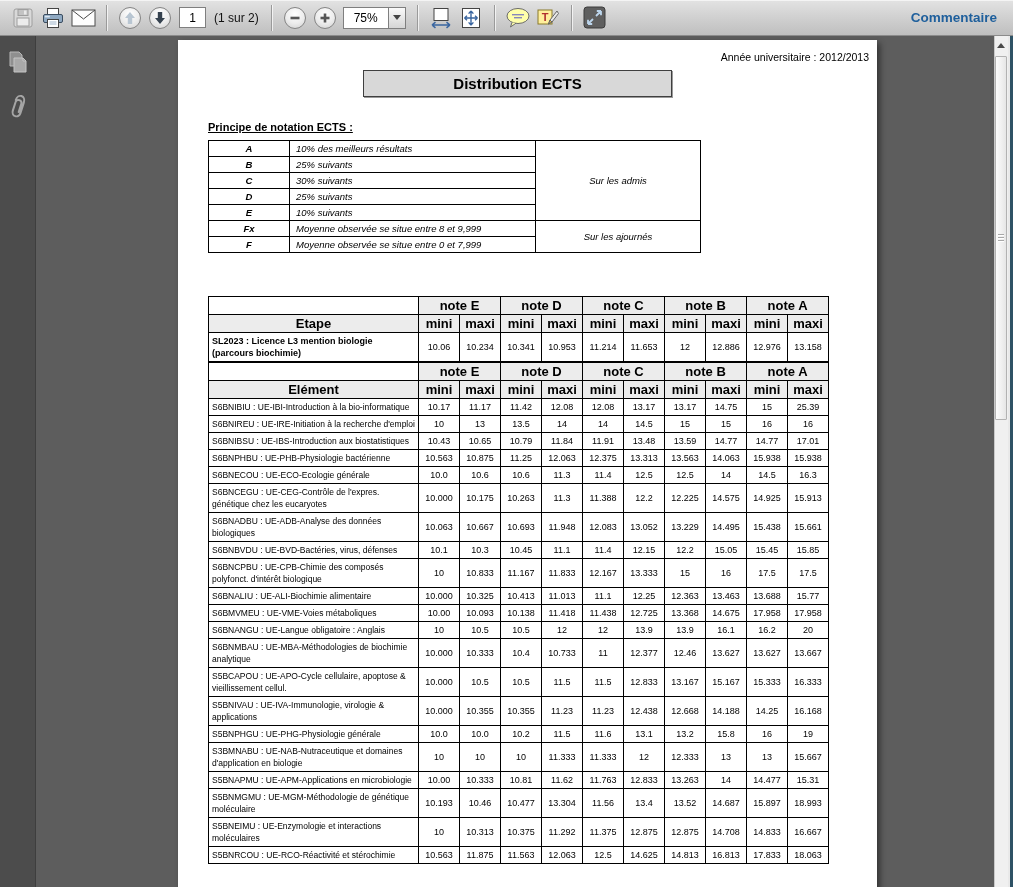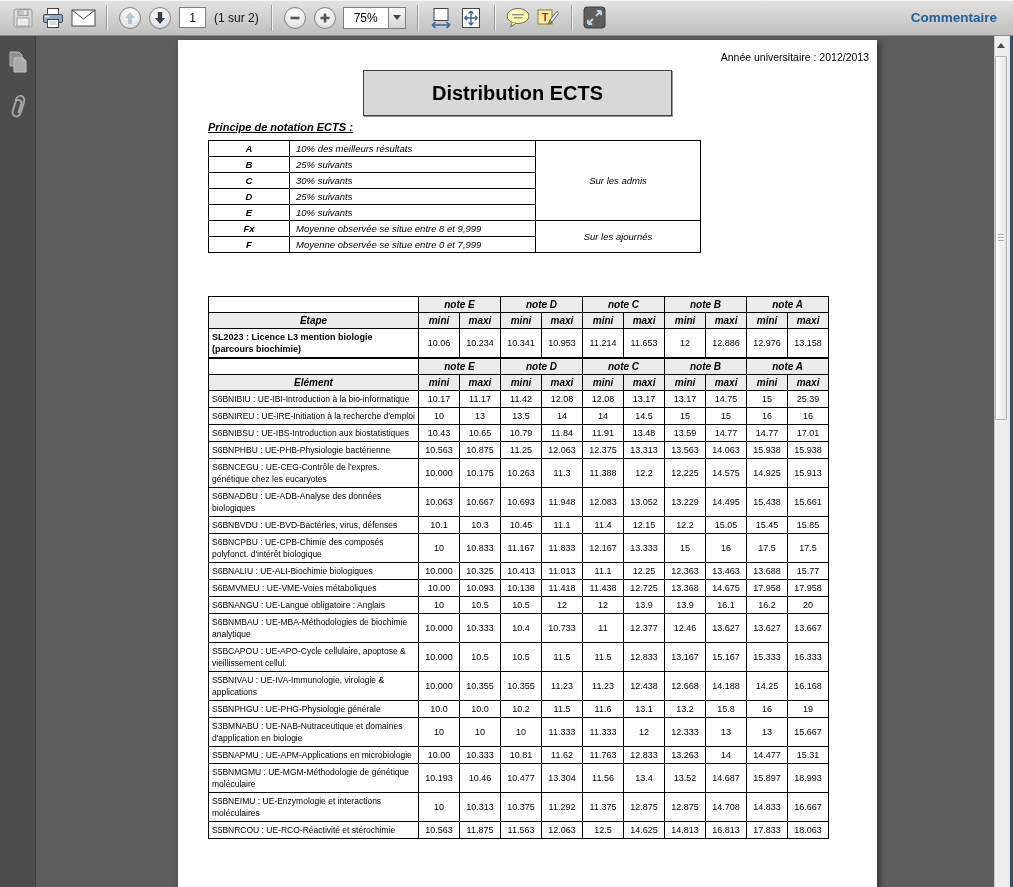--- a/index.html
+++ b/index.html
@@ -49,39 +49,39 @@
   .side-btn{ width:36px; height:34px; display:flex; align-items:center; justify-content:center; margin-top:10px; cursor:default; }
 
   
   .canvas{ position:absolute; left:37px; top:36px; right:17px; bottom:0; background:#5d5d5d; z-index:1; }
   .page{
     position:absolute; left:178px; top:40px; width:699px; height:960px;
     background:#ffffff; box-shadow:3px 3px 6px rgba(0,0,0,.45); z-index:10;
   }
   .year-label{ position:absolute; top:11px; right:8px; font-size:10.5px; color:#000; }
   .title-box{
-    position:absolute; left:185px; top:30px; width:309px; height:46px;
+    position:absolute; left:185px; top:30px; width:309px; height:27px;
     background:#d8d8d8; border:1px solid #3f3f3f;
     display:flex; align-items:center; justify-content:center;
-    font-size:20px; font-weight:bold; color:#000;
+    font-size:15px; font-weight:bold; color:#000;
     box-shadow:1px 1px 0 #9a9a9a;
   }
   .notation-heading{
     position:absolute; left:30px; top:81px;
-    font-size:11px; font-weight:bold; font-style:italic; text-decoration:underline;
+    font-size:11px; font-weight:bold; text-decoration:underline;
   }
   table.notation{ position:absolute; left:30px; top:100px; border-collapse:collapse; }
   table.notation td{ border:1px solid #000; height:16px; font-style:italic; font-size:9.5px; color:#000; }
   table.notation td.grade{ width:81px; text-align:center; font-weight:bold; }
   table.notation td.desc{ width:246px; padding:0 6px; }
   table.notation td.scope{ width:165px; text-align:center; }
 
   table.ects{ position:absolute; left:30px; top:256px; border-collapse:collapse; table-layout:fixed; width:620px; }
   table.ects td{ border:1px solid #000; font-size:9px; padding:1px 2px; color:#000; vertical-align:middle; }
-  table.ects tr.hdr td{ background:#ececec; font-weight:bold; text-align:center; height:16px; font-size:10px;font-style:italic; }
+  table.ects tr.hdr td{ background:#ececec; font-weight:bold; text-align:center; height:16px; font-size:13px; }
   table.ects tr.hdr td.blank{ background:#fff; }
   table.ects tr.sep td{ border-top-width:2px; }
   table.ects td.row-label{ text-align:left; line-height:12px; padding:2px 3px; font-size:8.5px; }
   table.ects td.row-label.bold{ font-weight:bold; font-size:9px; }
   table.ects td.num{ text-align:center; height:13px; }
   table.ects tr.etape td{ height:24px; }
 
   
   .scroll-track{ position:absolute; left:994px; top:36px; width:14px; bottom:0; background:#f0f0f0; border-left:1px solid #c9c9c9; z-index:30; }
   .scroll-up{ position:absolute; left:995px; top:38px; width:12px; height:14px; display:flex; align-items:center; justify-content:center; z-index:31; }
@@ -399,20 +399,33 @@
           <td class="num">11.25</td>
           <td class="num">12.063</td>
           <td class="num">12.375</td>
           <td class="num">13.313</td>
           <td class="num">13.563</td>
           <td class="num">14.063</td>
           <td class="num">15.938</td>
           <td class="num">15.938</td>
         </tr>
         <tr>
+          <td class="row-label">S6BNECOU : UE-ECO-Ecologie générale</td>
+          <td class="num">10.0</td>
+          <td class="num">10.6</td>
+          <td class="num">10.6</td>
+          <td class="num">11.3</td>
+          <td class="num">11.4</td>
+          <td class="num">12.5</td>
+          <td class="num">12.5</td>
+          <td class="num">14</td>
+          <td class="num">14.5</td>
+          <td class="num">16.3</td>
+        </tr>
+        <tr>
           <td class="row-label">S6BNCEGU : UE-CEG-Contrôle de l'expres. génétique chez les eucaryotes</td>
           <td class="num">10.000</td>
           <td class="num">10.175</td>
           <td class="num">10.263</td>
           <td class="num">11.3</td>
           <td class="num">11.388</td>
           <td class="num">12.2</td>
           <td class="num">12.225</td>
           <td class="num">14.575</td>
           <td class="num">14.925</td>
@@ -451,21 +464,21 @@
           <td class="num">11.167</td>
           <td class="num">11.833</td>
           <td class="num">12.167</td>
           <td class="num">13.333</td>
           <td class="num">15</td>
           <td class="num">16</td>
           <td class="num">17.5</td>
           <td class="num">17.5</td>
         </tr>
         <tr>
-          <td class="row-label">S6BNALIU : UE-ALI-Biochimie biologiques</td>
+          <td class="row-label">S6BNALIU : UE-ALI-Biochimie alimentaire</td>
           <td class="num">10.000</td>
           <td class="num">10.325</td>
           <td class="num">10.413</td>
           <td class="num">11.013</td>
           <td class="num">11.1</td>
           <td class="num">12.25</td>
           <td class="num">12.363</td>
           <td class="num">13.463</td>
           <td class="num">13.688</td>
           <td class="num">15.77</td>

